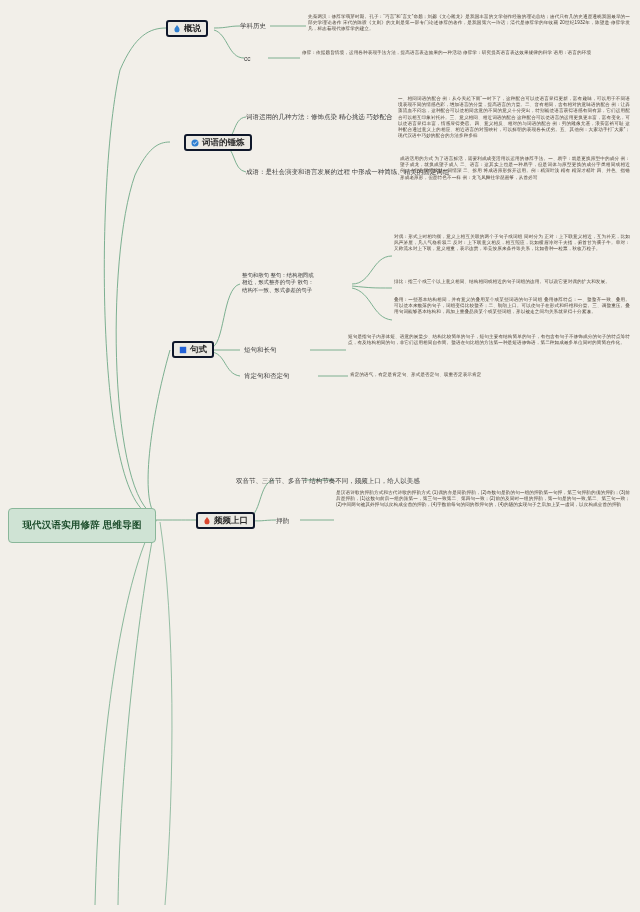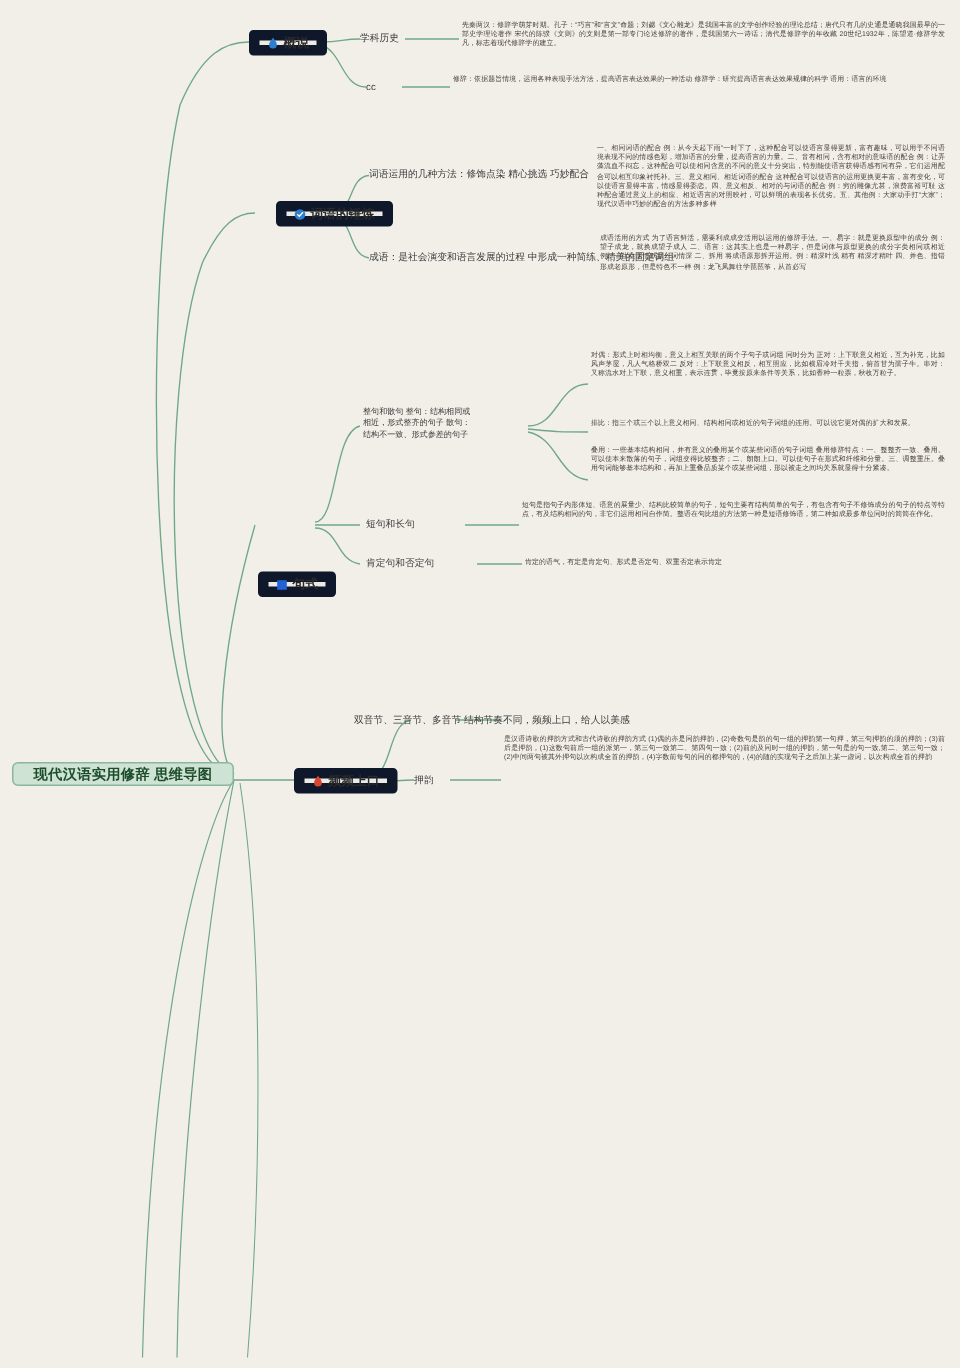--- a/index.html
+++ b/index.html
@@ -10,33 +10,33 @@
     font-family:"Liberation Sans","DejaVu Sans",sans-serif;
     overflow:hidden;
     position:relative;
   }
   #canvas{position:absolute;left:0;top:0;width:640px;height:912px;}
   svg#wires{position:absolute;left:0;top:0;width:640px;height:912px;pointer-events:none;}
   .node{position:absolute;box-sizing:border-box;}
 
   
   .root{
-    left:8px;top:508px;width:148px;height:16px;
+    left:8px;top:508px;width:148px;height:35px;
     background:#cfe3d4;
     border:1px solid #8ab79a;
     border-radius:4px;
     display:flex;align-items:center;justify-content:center;
     color:#1d4d2c;font-size:9.5px;font-weight:bold;letter-spacing:.2px;
     white-space:nowrap;
   }
 
   
   .l1{
     background:#eceae4;
-    border:7px solid #0f172a;
+    border:2px solid #0f172a;
     border-radius:3px;
     height:17px;
     display:flex;align-items:center;gap:3px;
     padding:0 5px;
     color:#2a2a2a;font-size:8.5px;font-weight:bold;
     white-space:nowrap;
   }
   .l1 .ic{width:8px;height:8px;display:inline-block;flex:0 0 auto;}
 
   
@@ -144,21 +144,21 @@
     <span>一、相同词语的配合 例：从今天起下雨“一时下了，这种配合可以使语言显得更新，富有趣味，可以用于不同语境表现不同的情感色彩，增加语言的分量，提高语言的力量。二、音有相同，含有相对的意味语的配合 例：让弄藻流血不闷忘，这种配合可以使相同含意的不同的意义十分突出，特别能使语言获得语感有同有异，它们运用配合可以相互印象衬托补。三、意义相同、相近词语的配合 这种配合可以使语言的运用更换更丰富，富有变化，可以使语言显得丰富，情感显得委恋。四、意义相反、相对的与词语的配合 例：穷的雕像尤甚，浪费富裕可耻 这种配合通过意义上的相应、相近语言的对照映衬，可以鲜明的表现各长优劣。五、其他例：大家动手打“大家”；现代汉语中巧妙的配合的方法多种多样</span>
   </div>
 
   <div class="node l2" style="left:246px;top:167px;">
     <span>成语：是社会演变和语言发展的过程 中形成一种简练、精美的固定词组</span>
   </div>
   <div class="node para" style="left:400px;top:156px;width:230px;">
     <span>成语活用的方式 为了语言鲜活，需要利成成变活用以运用的修辞手法。一、易字：就是更换原型中的成分 例：望子成龙，就换成望子成人 二、语言：这其实上也是一种易字，但是词体与原型更换的成分字类相同或相近 例：一往往深情默默一词情深 二、拆用 将成语原形拆开运用。例：精深叶浅 精有 精深才精叶 四、并色、指错形成老原形，但是特色不一样 例：龙飞凤舞往学琵琶筝，从首必写</span>
   </div>
 
-  <div class="node l1" style="left:172px;top:341px;margin-top:40px;">
+  <div class="node l1" style="left:172px;top:341px;">
     <span class="ic">
       <svg viewBox="0 0 10 10" width="8" height="8">
           <rect x="1" y="1" width="8" height="8" fill="#2262d8"></rect>
         </svg>
     </span>
     <span>句式</span>
   </div>
 
   <div class="node l2 wrap" style="left:242px;top:272px;width:72px;font-size:5.4px;line-height:7.4px;">
     <span>整句和散句 整句：结构相同或相近，形式整齐的句子 散句：结构不一致、形式参差的句子</span>

